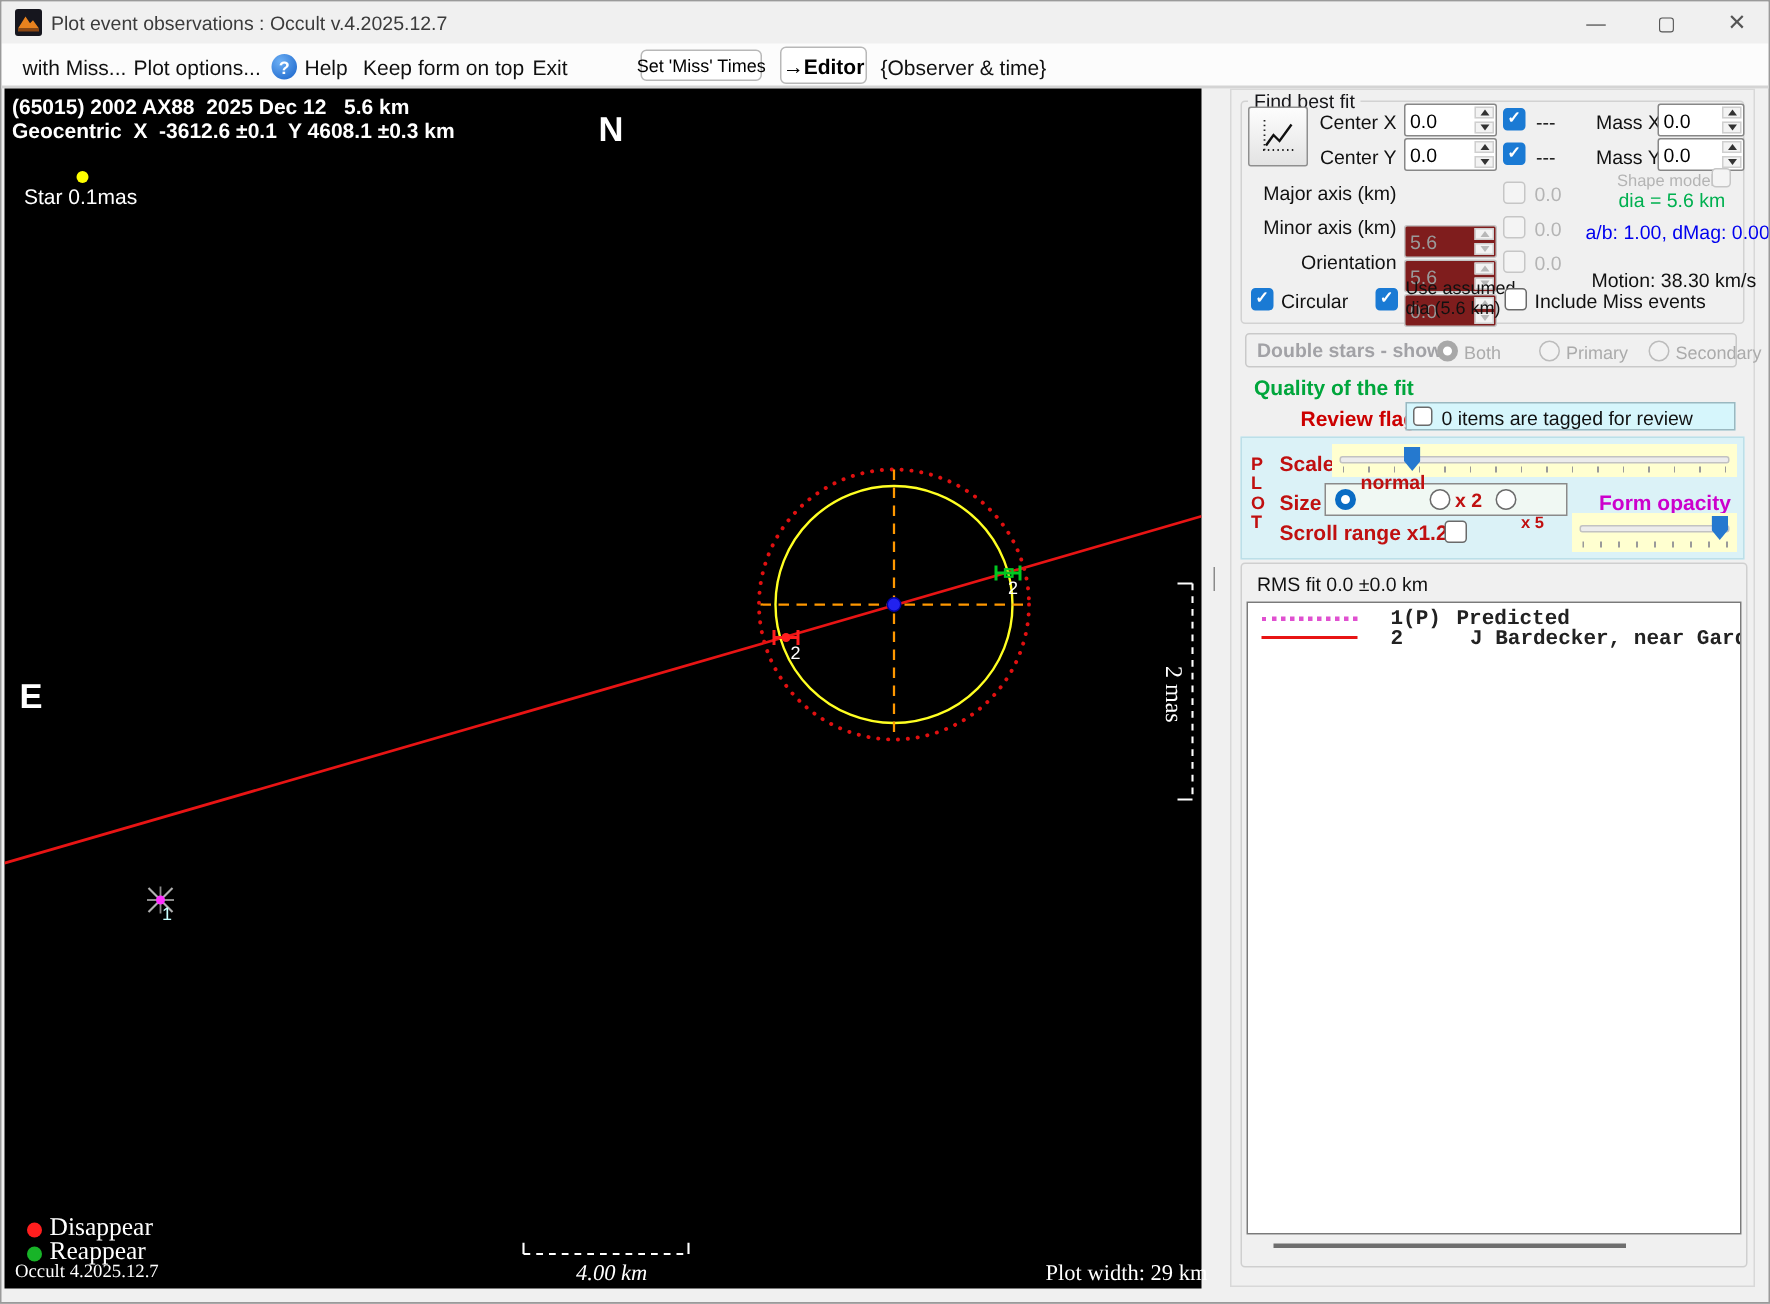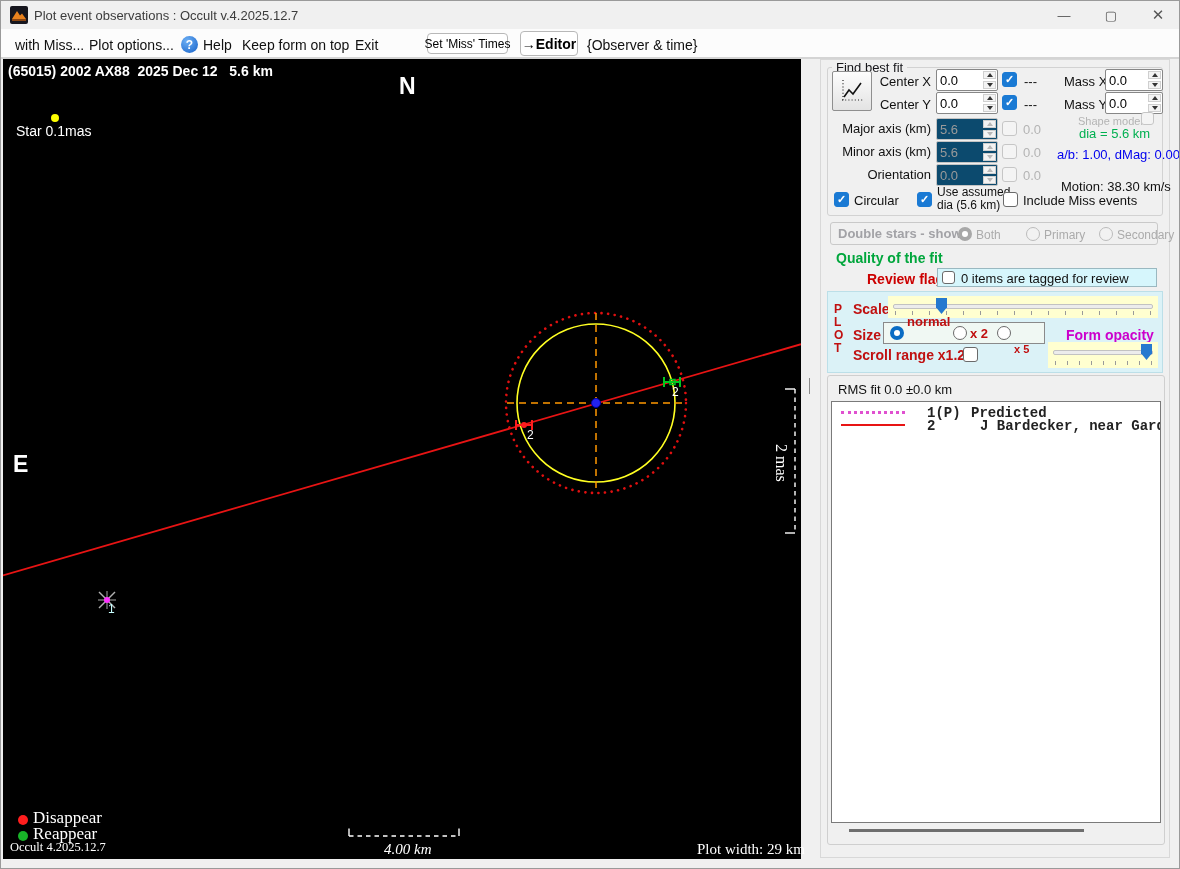--- a/index.html
+++ b/index.html
@@ -22,21 +22,21 @@
      display:flex;align-items:center;justify-content:center;box-sizing:border-box;color:#000;}
   
   .plot{position:absolute;left:2px;top:58px;width:798px;height:800px;background:#000;}
   .pw{color:#fff;}
   .serif{font-family:"Liberation Serif",serif;}
   
   .group{position:absolute;border:1px solid #d2d2d2;border-radius:3px;box-sizing:border-box;}
   .glabel{position:absolute;background:#f0f0f0;padding:0 4px;font-size:13px;color:#16161a;}
   .numbox{position:absolute;display:flex;border:1px solid #878787;background:#fff;box-sizing:border-box;height:22px;border-radius:2px;}
   .numbox input{border:0;outline:0;flex:1;min-width:0;font:13px "Liberation Sans",sans-serif;padding:0 3px;background:transparent;color:#000;}
-  .numbox.dis{background:#0c4a6e;border-color:#c4c4c4;}
+  .numbox.dis{background:#7f1d1d;border-color:#c4c4c4;margin-top:32px;}
   .numbox.dis input{color:#9a9a9a;}
   .spin{width:15px;display:flex;flex-direction:column;}
   .spin div{flex:1;margin:1px 1px;background:#f3f3f3;border:1px solid #cfcfcf;display:flex;align-items:center;justify-content:center;}
   .aru{width:0;height:0;border-left:3px solid transparent;border-right:3px solid transparent;border-bottom:4px solid #333;}
   .ard{width:0;height:0;border-left:3px solid transparent;border-right:3px solid transparent;border-top:4px solid #333;}
   .dis .aru{border-bottom-color:#b8b8b8;}.dis .ard{border-top-color:#b8b8b8;}
   .cb{position:absolute;width:15px;height:15px;border:1px solid #6a6a6a;border-radius:3px;background:#fff;box-sizing:border-box;display:flex;align-items:center;justify-content:center;}
   .cb.checked{background:#1a7ad4;border-color:#1a7ad4;color:#fff;font-size:11px;font-weight:bold;line-height:1;}
   .cb.dis{border-color:#c6c6c6;background:#f4f4f4;}
   .rad{position:absolute;width:14px;height:14px;border:1px solid #6a6a6a;border-radius:50%;background:#fff;box-sizing:border-box;}
@@ -128,20 +128,21 @@
       </g>
 
       <g stroke="#fff" stroke-width="1.4">
         <line x1="782" y1="330" x2="792" y2="330"></line>
         <line x1="782" y1="474" x2="792" y2="474"></line>
         <line x1="792" y1="330" x2="792" y2="474" stroke-dasharray="4.5 4"></line>
       </g>
     </svg>
 
     <span class="abs pw t" style="left:5px;top:4px;font-size:14px;font-weight:bold;">(65015) 2002 AX88  2025 Dec 12   5.6 km</span>
+    <span class="abs pw t" style="left:5px;top:20px;font-size:14px;font-weight:bold;">Geocentric  X  -3612.6 ±0.1  Y 4608.1 ±0.3 km</span>
     <span class="abs pw t" style="left:396px;top:14px;font-size:23px;font-weight:bold;">N</span>
     <span class="abs pw t" style="left:10px;top:392px;font-size:23px;font-weight:bold;">E</span>
     <span class="abs pw t" style="left:13px;top:64px;font-size:14px;font-weight:normal;">Star 0.1mas</span>
     <span class="abs t" style="left:105px;top:543px;font-size:12px;color:#c8ffff;">1</span>
     <span class="abs pw t" style="left:524px;top:369px;font-size:12px;">2</span>
     <span class="abs pw t" style="left:669px;top:326px;font-size:12px;">2</span>
     
     <span class="abs pw t serif" style="left:787px;top:385px;font-size:16px;transform:rotate(90deg);transform-origin:top left;">2 mas</span>
 
     

